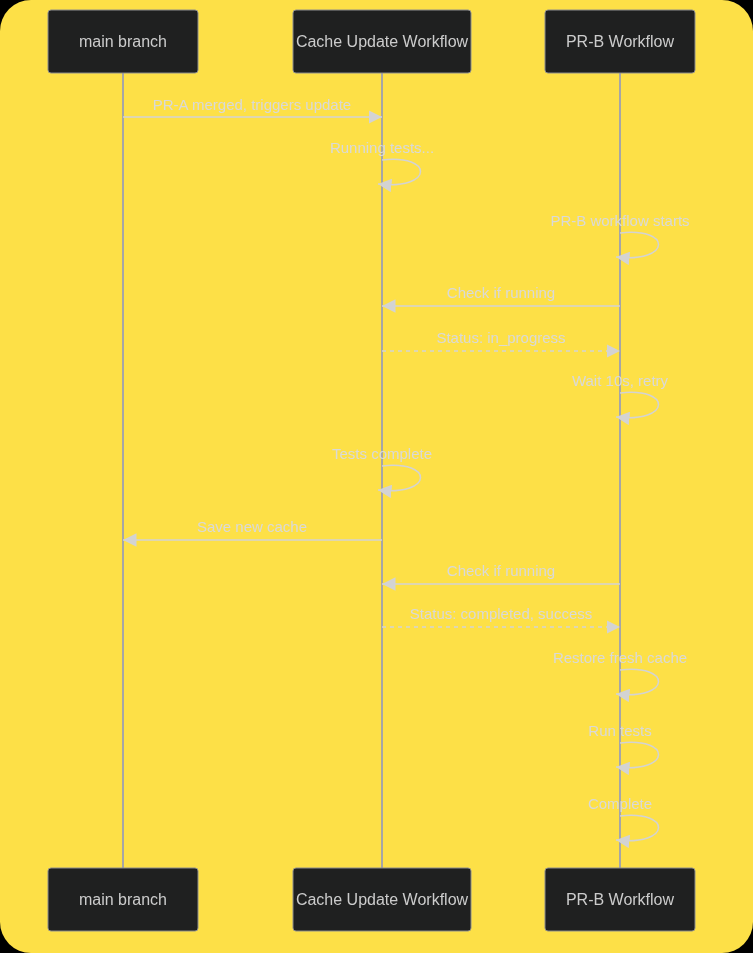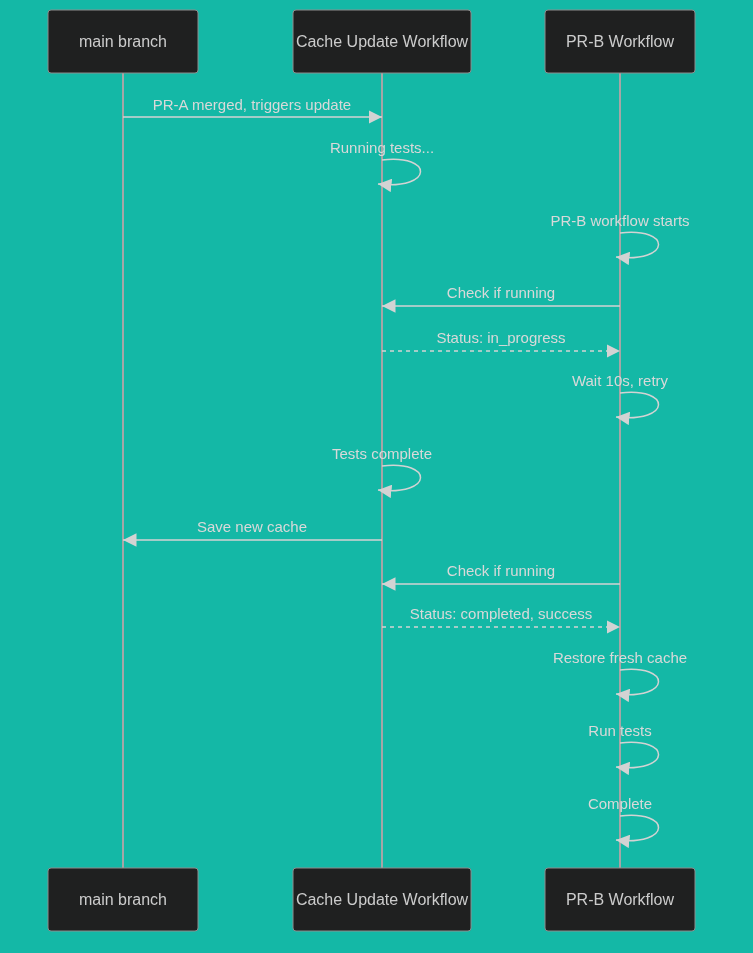--- a/index.html
+++ b/index.html
@@ -4,21 +4,21 @@
 <style>
   html, body {
     margin: 0;
     padding: 0;
     background: #000000;
     width: 753px;
     height: 953px;
     overflow: hidden;
     font-family: "Liberation Sans", sans-serif;
   }
-  .stage { position: relative; width: 753px; height: 953px; background: #14b8a6; }
+  .stage { position: relative; width: 753px; height: 953px; background: #fde047; border-radius: 31px; }
   svg { display: block; }
   .actor-rect { fill: #1f2020; stroke: #8d8d8d; stroke-width: 1; }
   .actor-label {
     fill: #cccccc;
     font-size: 16px;
     text-anchor: middle;
     font-family: "Liberation Sans", sans-serif;
   }
   .msg-text {
     fill: #d9d9d9;

